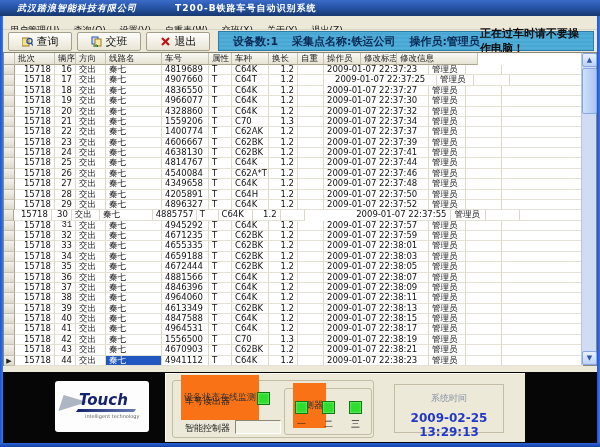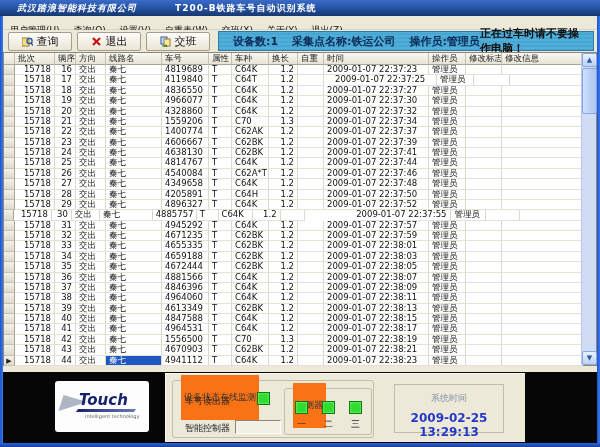--- a/index.html
+++ b/index.html
@@ -135,35 +135,35 @@
           <rect x="0" y="2" width="7" height="8" fill="#f5e08a" stroke="#9c7a1e" stroke-width="1"></rect>
           <circle cx="7.5" cy="5" r="2.6" fill="none" stroke="#2050a0" stroke-width="1.3"></circle>
           <line x1="9.2" y1="7" x2="11" y2="9.5" stroke="#2050a0" stroke-width="1.3"></line>
         </svg>
       </span>
       <span>查询</span>
     </div>
     <div class="tbtn">
       <span class="ic">
         <svg width="11" height="11" viewBox="0 0 11 11">
-          <line x1="2" y1="2" x2="9" y2="9" stroke="#c41212" stroke-width="2.2"></line>
-          <line x1="9" y1="2" x2="2" y2="9" stroke="#c41212" stroke-width="2.2"></line>
-        </svg>
-      </span>
-      <span>退出</span>
-    </div>
-    <div class="tbtn">
-      <span class="ic">
-        <svg width="11" height="11" viewBox="0 0 11 11">
           <rect x="1" y="1" width="6" height="7" fill="#cfe0f8" stroke="#2a57a8" stroke-width="1"></rect>
           <rect x="4" y="3" width="6" height="7" fill="#f8e9a8" stroke="#9c7a1e" stroke-width="1"></rect>
           <path d="M2 10 L7 10 L5.5 8.5 M7 10 L5.5 11.2" stroke="#1a7a1a" stroke-width="1" fill="none"></path>
         </svg>
       </span>
       <span>交班</span>
+    </div>
+    <div class="tbtn">
+      <span class="ic">
+        <svg width="11" height="11" viewBox="0 0 11 11">
+          <line x1="2" y1="2" x2="9" y2="9" stroke="#c41212" stroke-width="2.2"></line>
+          <line x1="9" y1="2" x2="2" y2="9" stroke="#c41212" stroke-width="2.2"></line>
+        </svg>
+      </span>
+      <span>退出</span>
     </div>
 
     <div class="infobar">
       <span class="seg">设备数:1</span>
       <span class="seg">采集点名称:铁运公司</span>
       <span class="seg">操作员:管理员</span>
       <span class="warn">正在过车时请不要操作电脑！</span>
     </div>
   </div>
 
@@ -172,21 +172,20 @@
         <span class="hcell" style="width: 11px; padding: 0px;"></span>
         <span class="hcell" style="width: 40px;">批次</span>
         <span class="hcell" style="width: 21px;">辆序</span>
         <span class="hcell" style="width: 30px;">方向</span>
         <span class="hcell" style="width: 56px;">线路名</span>
         <span class="hcell" style="width: 47px;">车号</span>
         <span class="hcell" style="width: 23px;">属性</span>
         <span class="hcell" style="width: 37px;">车种</span>
         <span class="hcell" style="width: 29px;">换长</span>
         <span class="hcell" style="width: 26px;">自重</span>
-        <span class="hcell" style="width: 105px;">时间</span>
         <span class="hcell" style="width: 37px;">操作员</span>
         <span class="hcell" style="width: 36px;">修改标志</span>
         <span class="hcell" style="width: 81px;">修改信息</span>
       </div>
     <div class="grid-body" id="grid-body">
         <div class="grow">
           <span class="ind"></span>
           <span class="cell ra" style="width: 40px;">15718</span>
           <span class="cell ra" style="width: 21px;">16</span>
           <span class="cell la" style="width: 30px;">交出</span>
@@ -200,21 +199,21 @@
           <span class="cell la" style="width: 37px;">管理员</span>
           <span class="cell la" style="width: 36px;"></span>
           <span class="cell la" style="width: 81px;"></span>
         </div>
         <div class="grow">
           <span class="ind"></span>
           <span class="cell ra" style="width: 40px;">15718</span>
           <span class="cell ra" style="width: 21px;">17</span>
           <span class="cell la" style="width: 30px;">交出</span>
           <span class="cell la" style="width: 56px;">秦七</span>
-          <span class="cell la" style="width: 47px;">4119840</span>
+          <span class="cell la" style="width: 47px;">4907660</span>
           <span class="cell la" style="width: 23px;">T</span>
           <span class="cell la" style="width: 37px;">C64T</span>
           <span class="cell ra" style="width: 29px;">1.2</span>
           <span class="cell la" style="width: 26px;"></span>
           <span class="cell la" style="width: 105px; margin-left: 8px;">2009-01-07 22:37:25</span>
           <span class="cell la" style="width: 37px;">管理员</span>
           <span class="cell la" style="width: 36px;"></span>
           <span class="cell la" style="width: 81px;"></span>
         </div>
         <div class="grow">
@@ -421,21 +420,21 @@
           <span class="cell ra" style="width: 29px;">1.2</span>
           <span class="cell la" style="width: 26px;"></span>
           <span class="cell la" style="width: 105px; margin-left: 48px;">2009-01-07 22:37:55</span>
           <span class="cell la" style="width: 37px;">管理员</span>
           <span class="cell la" style="width: 36px;"></span>
           <span class="cell la" style="width: 81px;"></span>
         </div>
         <div class="grow">
           <span class="ind"></span>
           <span class="cell ra" style="width: 40px;">15718</span>
-          <span class="cell ra" style="width: 21px;">31</span>
+          <span class="cell ra" style="width: 21px; font-family: Liberation Mono, monospace;">31</span>
           <span class="cell la" style="width: 30px;">交出</span>
           <span class="cell la" style="width: 56px;">秦七</span>
           <span class="cell la" style="width: 47px;">4945292</span>
           <span class="cell la" style="width: 23px;">T</span>
           <span class="cell la" style="width: 37px;">C64K</span>
           <span class="cell ra" style="width: 29px;">1.2</span>
           <span class="cell la" style="width: 26px;"></span>
           <span class="cell la" style="width: 105px;">2009-01-07 22:37:57</span>
           <span class="cell la" style="width: 37px;">管理员</span>
           <span class="cell la" style="width: 36px;"></span>

